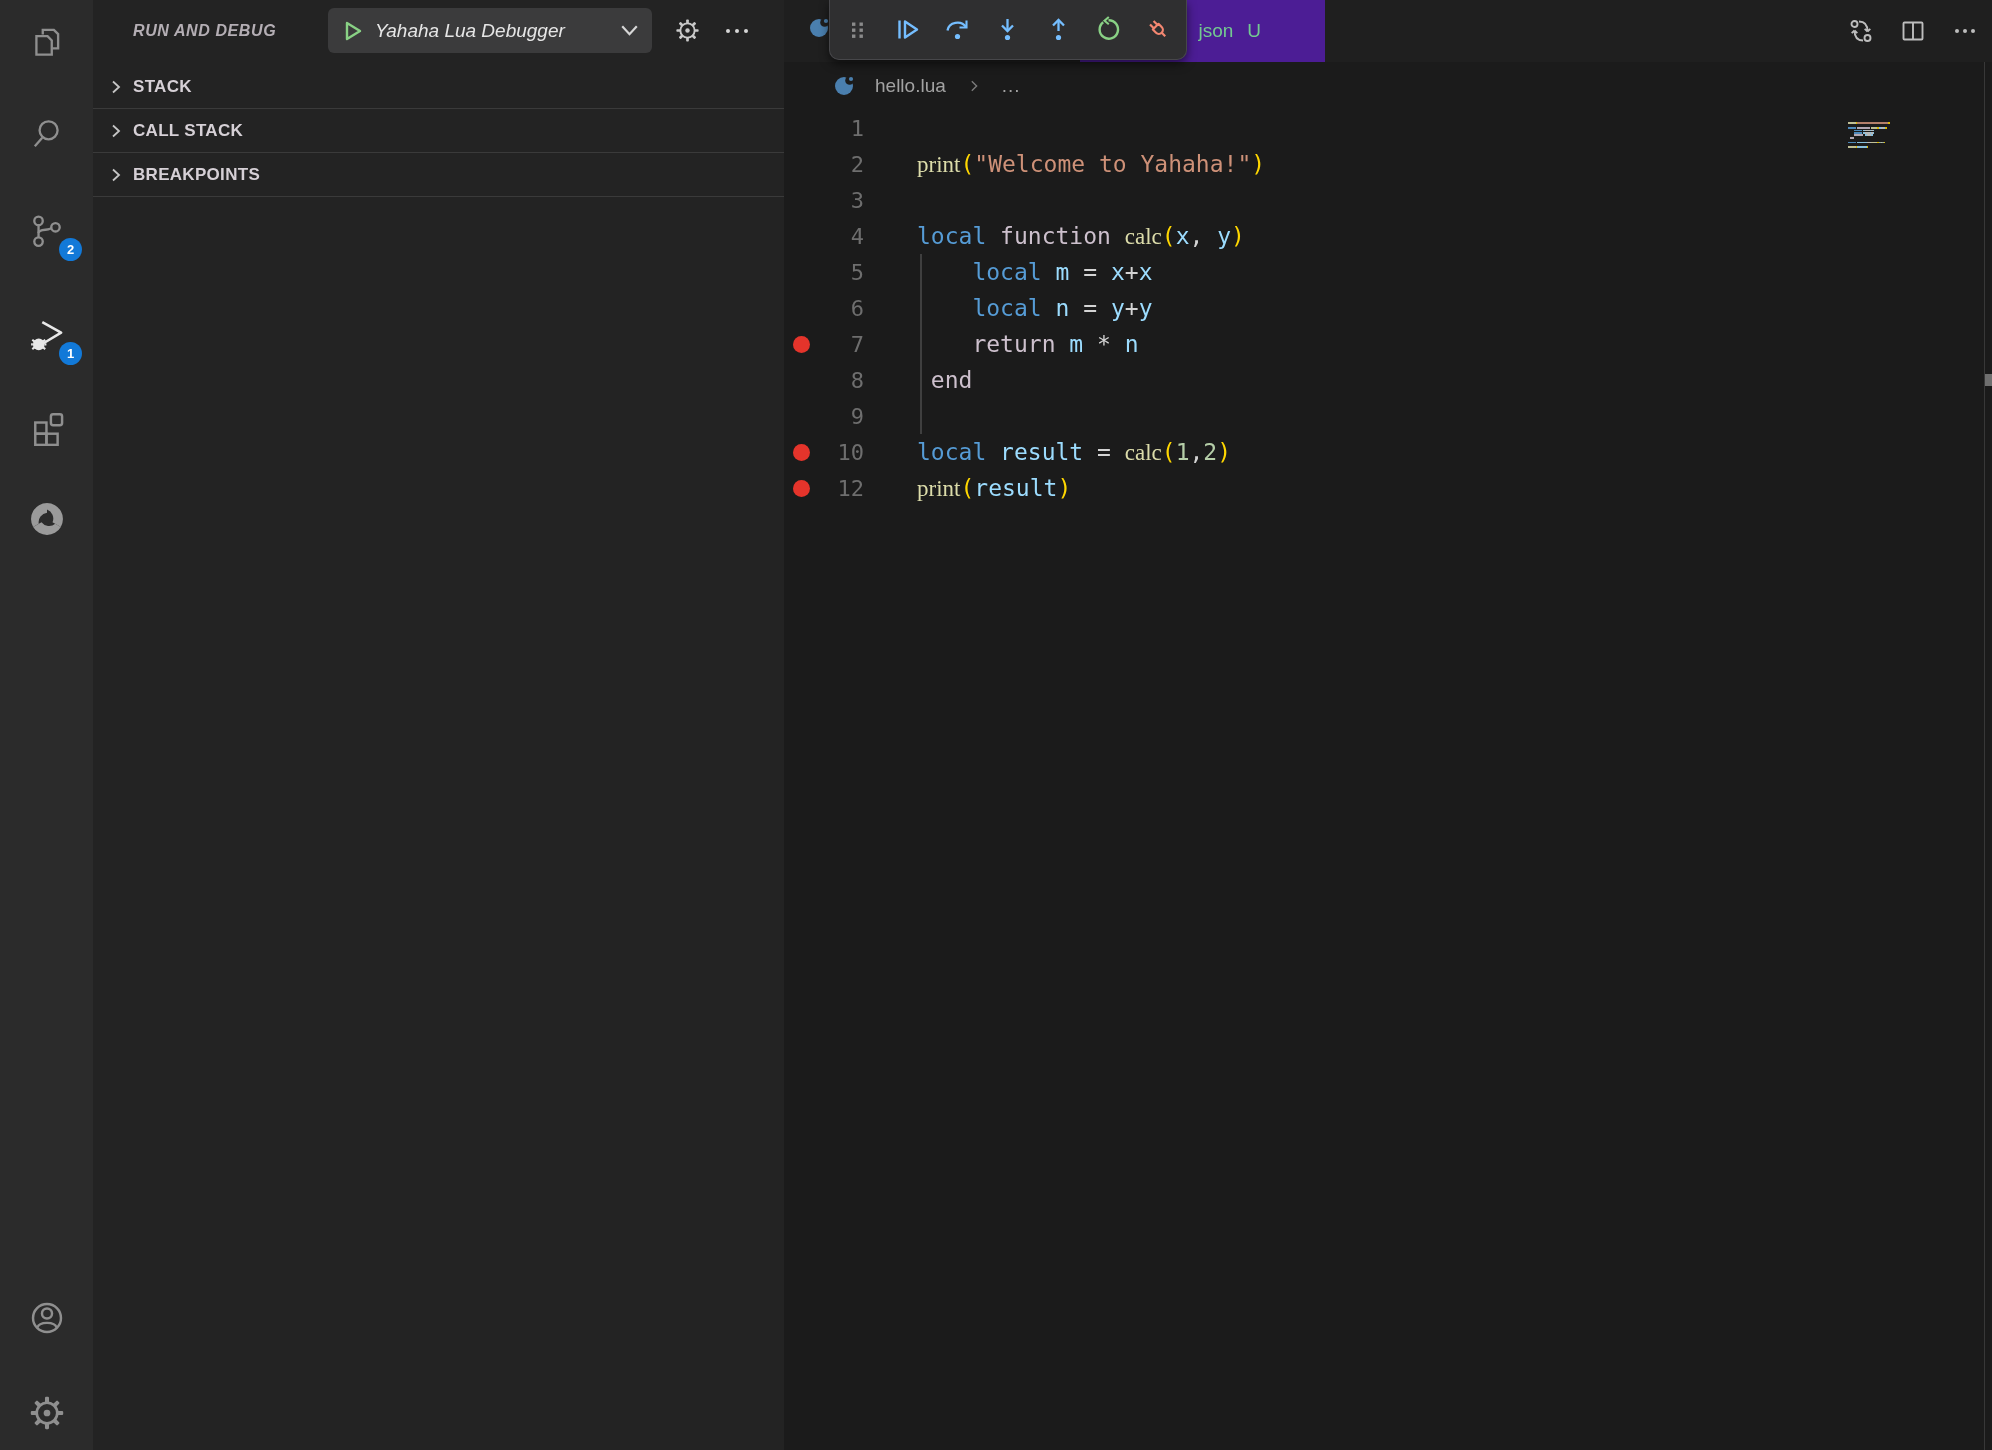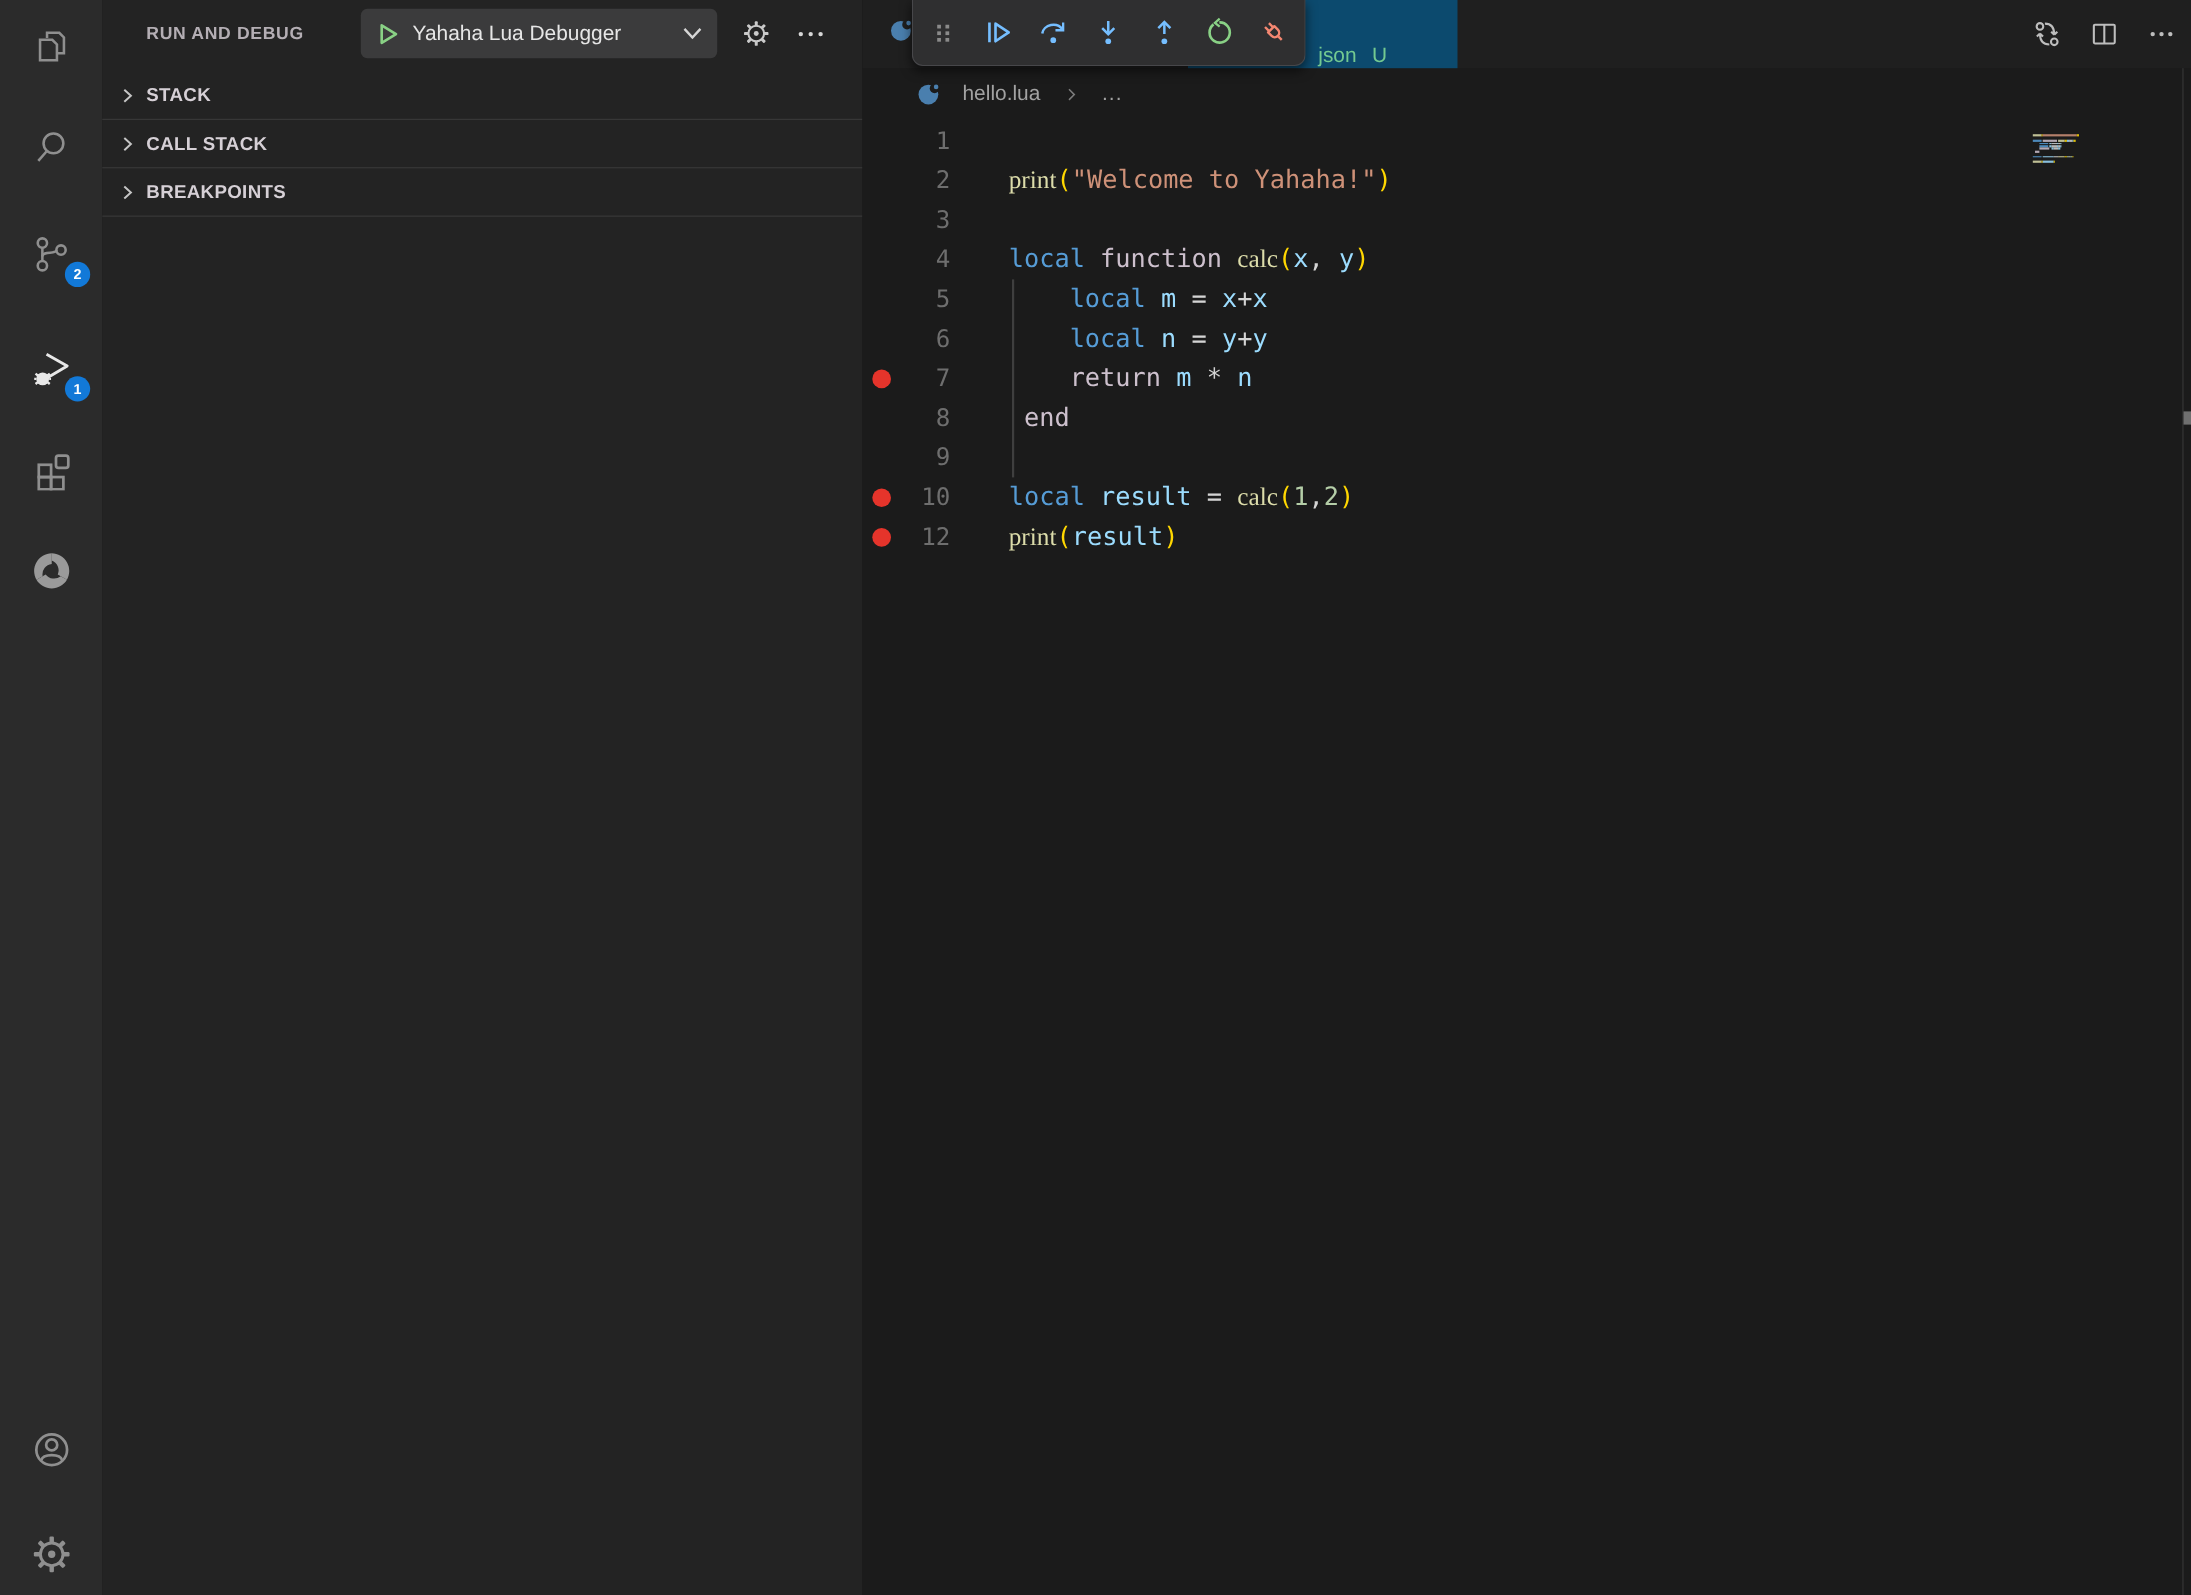--- a/index.html
+++ b/index.html
@@ -10,40 +10,40 @@
   
   .activitybar { position:absolute; left:0; top:0; width:93px; height:1450px; background:#2b2b2b; }
   .ab-item { position:absolute; left:0; width:93px; height:68px; display:flex; align-items:center; justify-content:center; color:#8f8f8f; cursor:pointer; }
   .ab-item.active { color:#e8e8e8; }
   .ab-badge { position:absolute; right:11px; bottom:4px; min-width:23px; height:23px; border-radius:12px;
               background:var(--badge,#1279d8); color:#fff; font-size:13px; font-weight:700;
               display:flex; align-items:center; justify-content:center; }
 
   
   .sidebar { position:absolute; left:93px; top:0; width:691px; height:1450px; background:#232323; }
-  .sb-header { position:relative; height:65px; }
+  .sb-header { position:relative; height:65px;font-style:italic; }
   .sb-title { position:absolute; left:40px; top:0; height:62px; display:flex; align-items:center;
               font-size:16px; font-weight:600; letter-spacing:.6px; color:#b4aeb4; }
   .sb-dropdown { position:absolute; left:235px; top:8px; width:324px; height:45px; background:#3b3b3c;
                  border-radius:6px; display:flex; align-items:center; padding:0 14px; cursor:pointer; }
   .sb-dropdown .dd-label { color:#e6e6e6; font-size:19px; margin-left:11px; white-space:nowrap; flex:1; }
   .sb-icon-btn { position:absolute; top:8px; width:44px; height:45px; display:flex; align-items:center; justify-content:center; color:#c9c9c9; cursor:pointer; }
   .sb-gear { left:572px; }
   .sb-dots { left:622px; }
   .sb-section { position:relative; height:44px; border-bottom:1px solid #3a3a3a; display:flex; align-items:center; padding-left:15px; cursor:pointer; }
   .sb-section:first-of-type { border-top:1px solid #3a3a3a; }
   .sb-section .chev { display:flex; width:16px; color:#c5c5c5; }
   .sb-section .sec-label { margin-left:9px; font-size:17px; font-weight:700; letter-spacing:.3px; color:#d6d0d6; }
 
   
   .editor { position:absolute; left:784px; top:0; width:1208px; height:1450px; background:#1b1b1b; }
   .tabbar { position:absolute; left:0; top:0; width:1208px; height:62px; background:#1f1f1f; }
   .tab-lua-icon { position:absolute; left:25px; top:18px; }
-  .tab-json { position:absolute; left:296px; top:0; width:245px; height:62px; background:#0c4a6e;
-              display:flex; align-items:flex-end; justify-content:flex-end; padding-right:64px; gap:14px; cursor:pointer; }
+  .tab-json { position:absolute; left:296px; top:0; width:245px; height:62px; background:#4c1d95;
+              display:flex; align-items:center; justify-content:flex-end; padding-right:64px; gap:14px; cursor:pointer; }
   .tab-json .tab-label { color:var(--untracked,#73c991); font-size:19px; }
   .tab-json .tab-git { color:var(--untracked,#73c991); font-size:19px; }
   .editor-actions { position:absolute; right:0; top:0; height:62px; display:flex; align-items:center; gap:26px; padding-right:14px; color:#bdbdbd; }
   .editor-actions .ea-btn { width:26px; height:26px; cursor:pointer; display:flex; }
 
   .debug-toolbar { position:absolute; left:45px; top:0; width:358px; height:60px; background:#2f2f30;
                    border:1px solid #47474a; border-top:none; border-radius:0 0 10px 10px;
                    box-shadow:0 4px 10px rgba(0,0,0,.55); display:flex; align-items:center;
                    justify-content:space-between; padding:0 14px; z-index:5; }
   .dt-btn { width:27px; height:27px; display:flex; cursor:pointer; }

